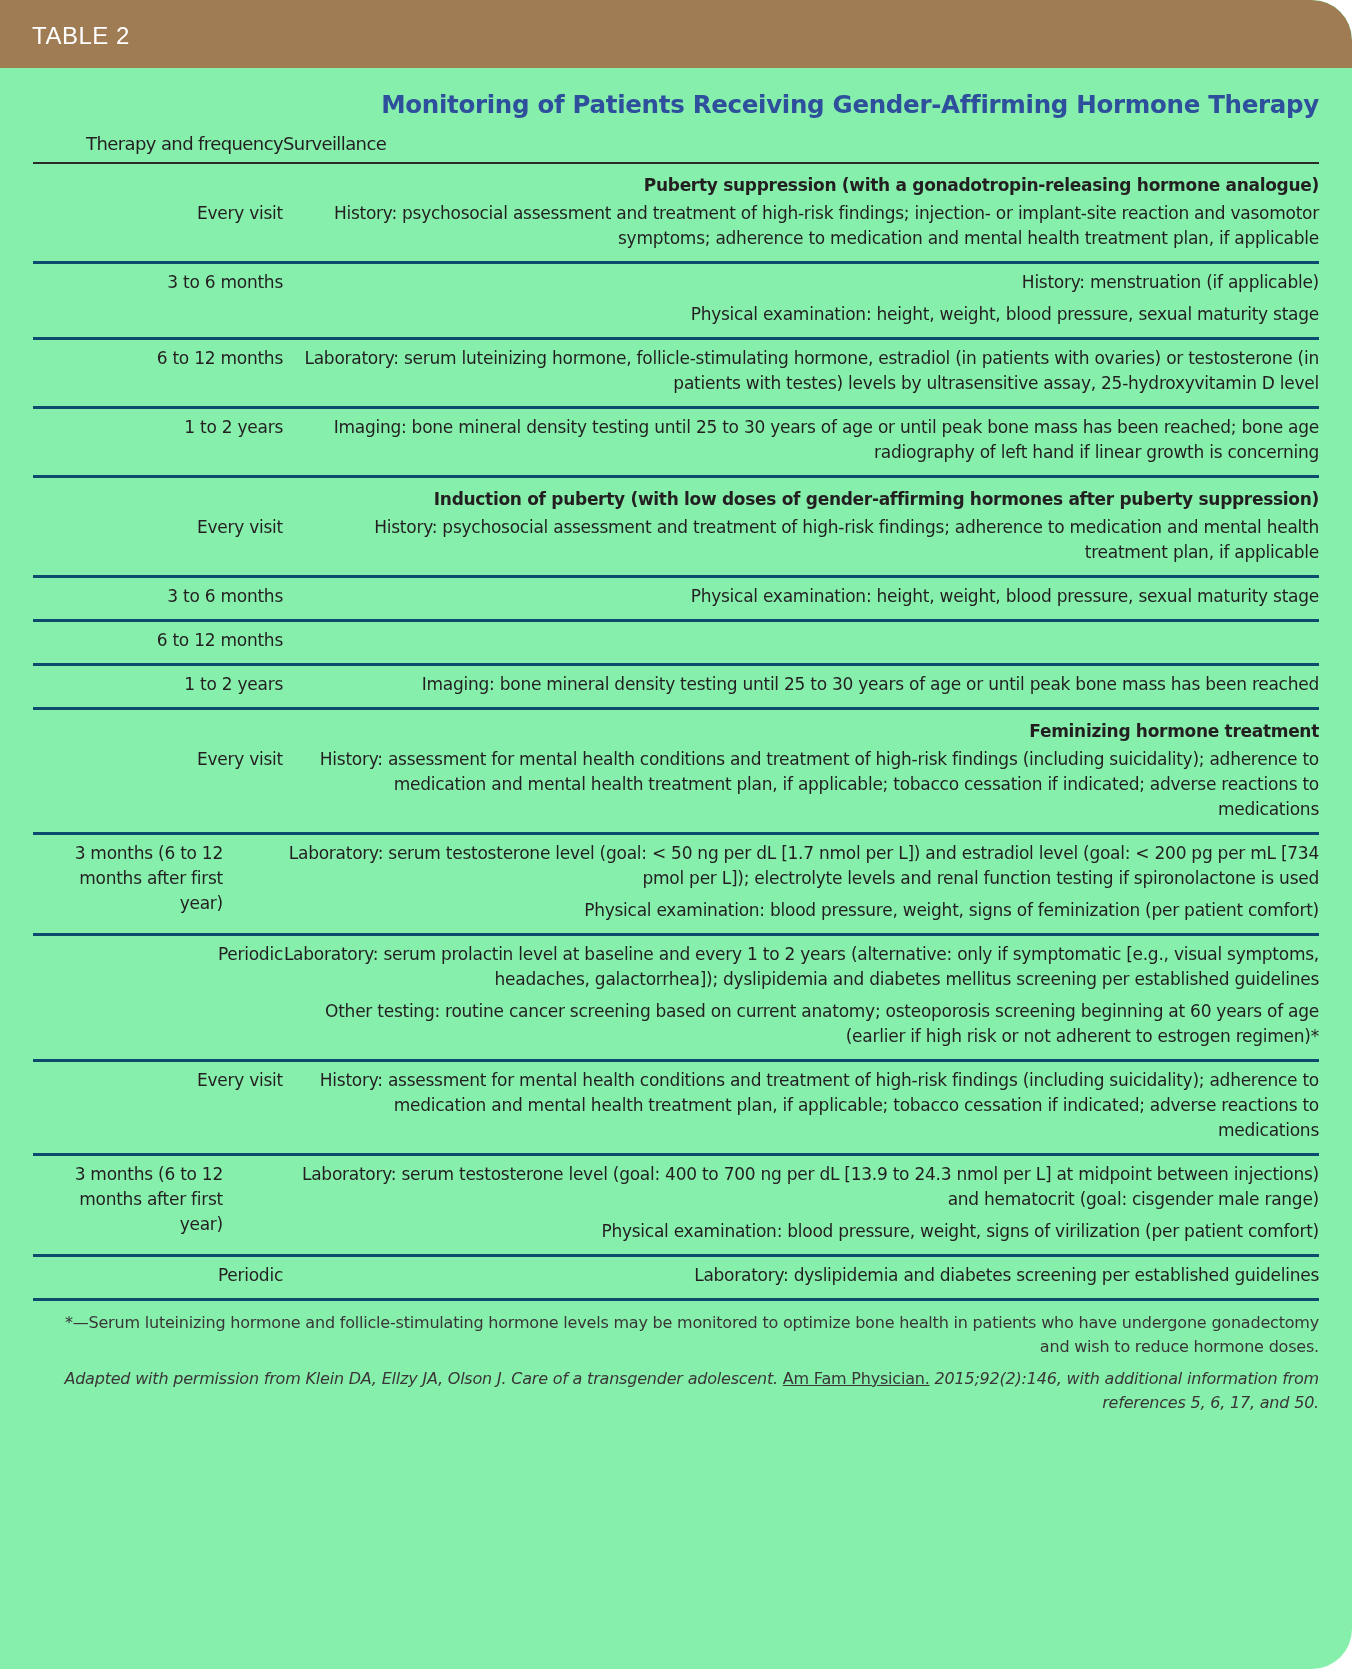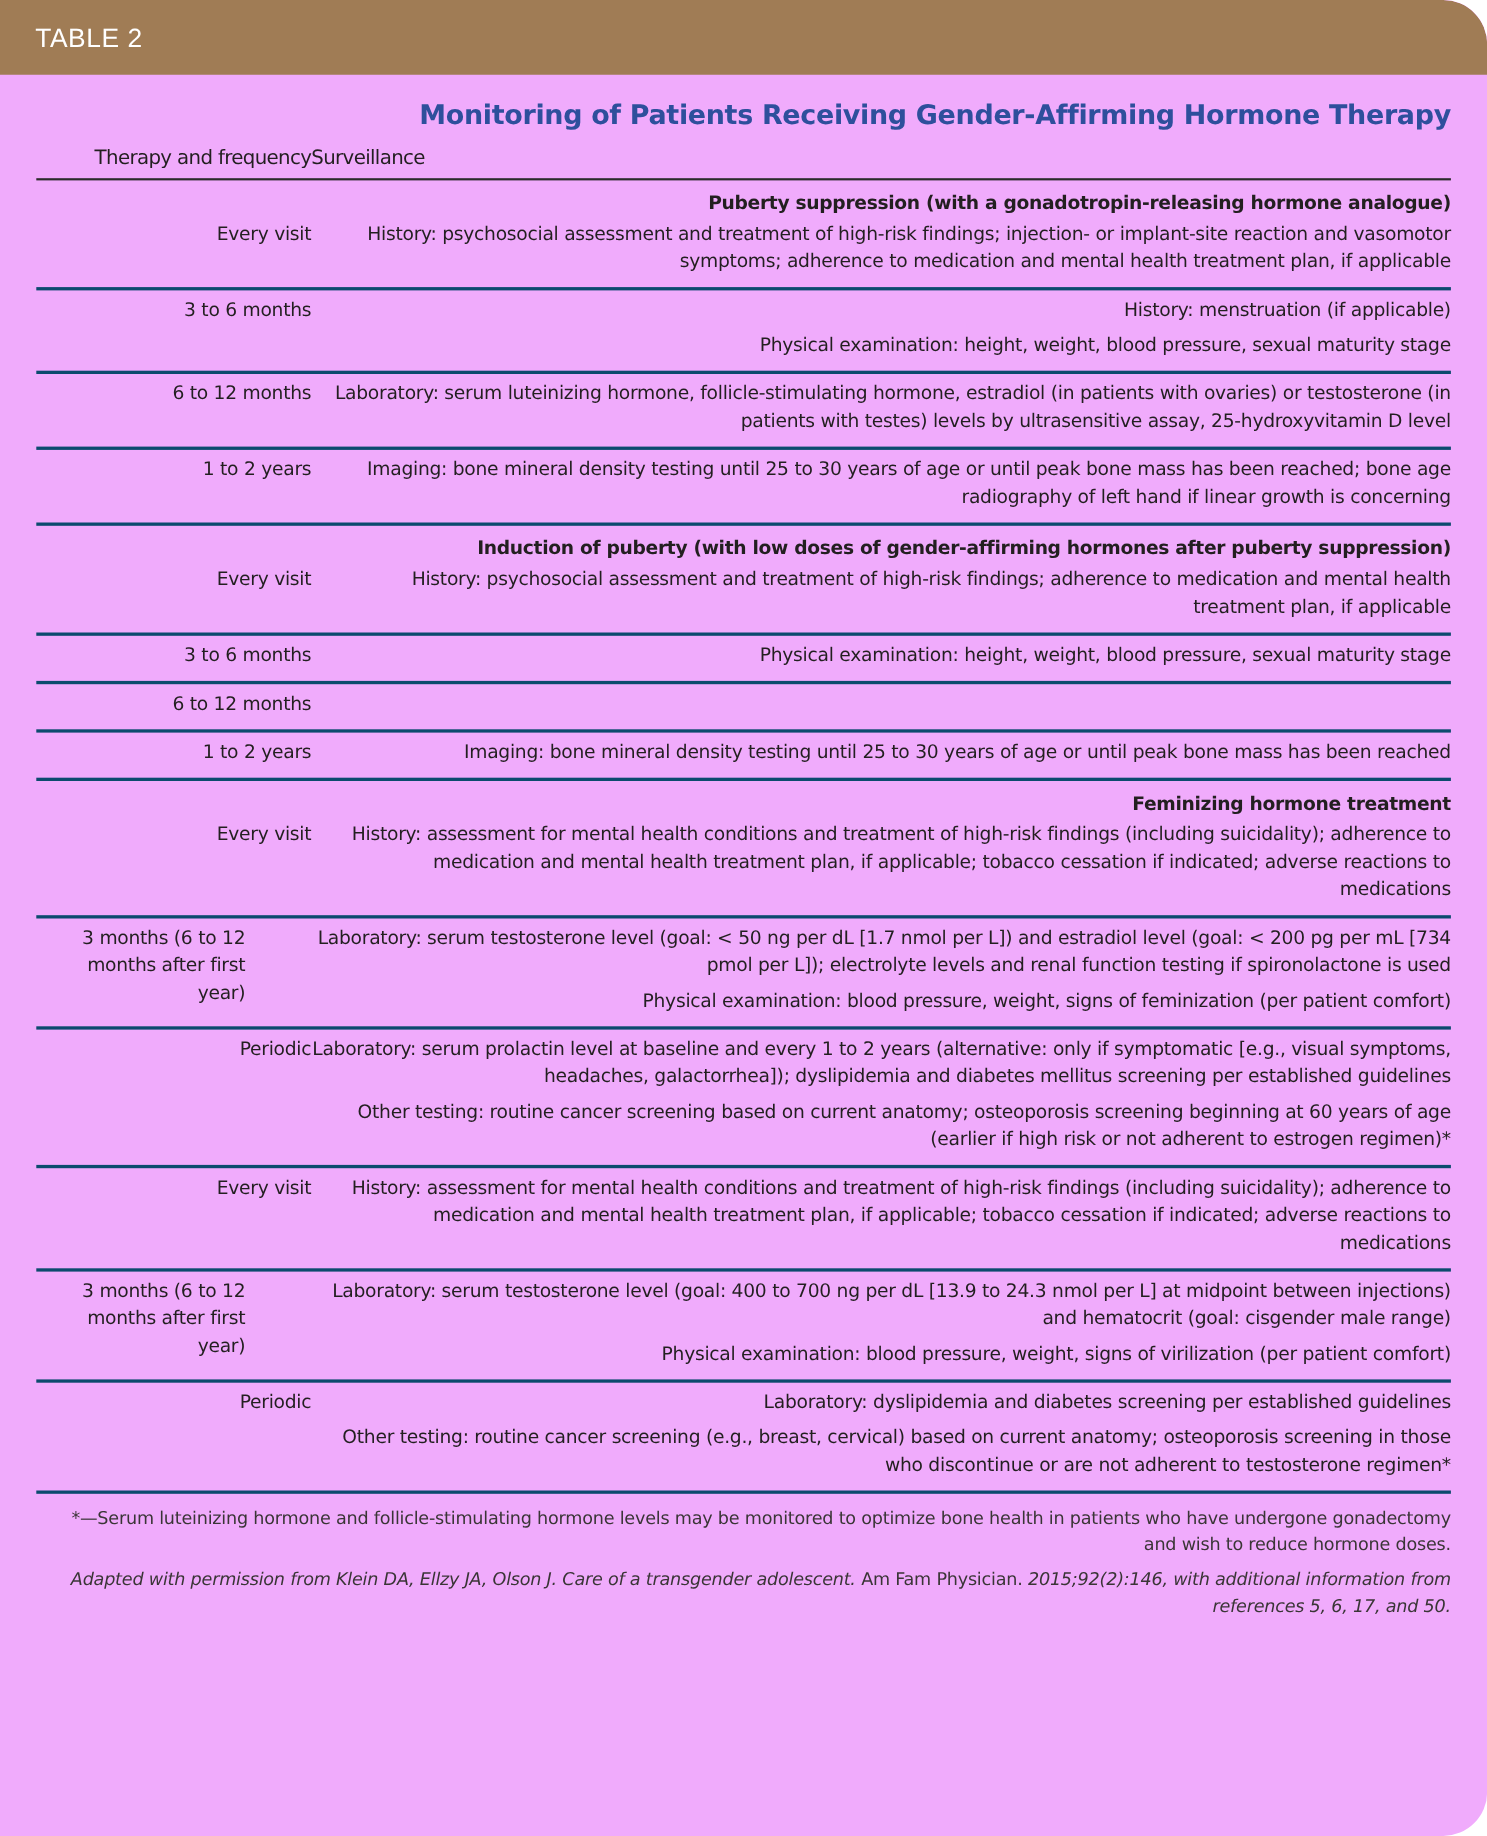--- a/index.html
+++ b/index.html
@@ -1,19 +1,19 @@
 <!DOCTYPE html>
 <html><head>
 <meta charset="utf-8">
 <style>
   html, body { margin: 0; padding: 0; background: #ffffff; }
   body { width: 1352px; height: 1669px; position: relative; overflow: hidden; }
   .card {
     position: absolute; left: 0; top: 0; width: 1352px; height: 1669px;
-    background: #f0abfc; border-radius: 0 40px 40px 0; overflow: hidden;
+    background: #86efac; border-radius: 0 40px 40px 0; overflow: hidden;
   }
   .header-band {
     height: 68px; background: #a07c55; border-radius: 0 40px 0 0;
     display: flex; align-items: center; padding-left: 32px;
   }
   .table-label {
     color: #ffffff; font-family: "Liberation Sans", sans-serif; font-size: 24px;
     letter-spacing: 0.5px; font-weight: normal; padding-top: 4px;
   }
   .content { padding: 10px 33px 0 33px; text-align: right; }
@@ -44,21 +44,21 @@
   .entry:last-child { margin-bottom: 0; margin-left: 20px; }
   .entry.sub { padding-left: 17px; }
   .footnote {
     font-family: "DejaVu Sans", sans-serif; font-size: 16px; color: #3a3536;
     line-height: 24px; margin-top: 10px; letter-spacing: -0.2px;
   }
   .source {
     font-family: "DejaVu Sans", sans-serif; font-size: 16px; color: #3a3536;
     line-height: 24px; margin-top: 8px; font-style: italic; letter-spacing: -0.2px;
   }
-  .source .roman { font-style: normal; }
+  .source .roman { font-style: normal; text-decoration: underline; }
 </style>
 </head>
 <body>
 
 <div class="card">
   <div class="header-band">
     <span class="table-label">TABLE 2</span>
   </div>
   <div class="content">
     <div class="title">Monitoring of Patients Receiving Gender-Affirming Hormone Therapy</div>
@@ -156,21 +156,20 @@
         <div class="freq" style="padding-right:60px;box-sizing:border-box;">3 months (6 to 12 months after first year)</div>
         <div class="surv">
           <div class="entry">Laboratory: serum testosterone level (goal: 400 to 700 ng per dL [13.9 to 24.3 nmol per L] at midpoint between injections) and hematocrit (goal: cisgender male range)</div>
           <div class="entry">Physical examination: blood pressure, weight, signs of virilization (per patient comfort)</div>
         </div>
       </div>
       <div class="row">
         <div class="freq">Periodic</div>
         <div class="surv">
           <div class="entry">Laboratory: dyslipidemia and diabetes screening per established guidelines</div>
-          <div class="entry">Other testing: routine cancer screening (e.g., breast, cervical) based on current anatomy; osteoporosis screening in those who discontinue or are not adherent to testosterone regimen*</div>
         </div>
       </div>
     </div>
 
     <div class="footnote">*—Serum luteinizing hormone and follicle-stimulating hormone levels may be monitored to optimize bone health in patients who have undergone gonadectomy and wish to reduce hormone doses.</div>
     <div class="source">
       <span>Adapted with permission from Klein DA, Ellzy JA, Olson J. Care of a transgender adolescent. </span><span class="roman">Am Fam Physician.</span><span> 2015;92(2):146, with additional information from references 5, 6, 17, and 50.</span>
     </div>
   </div>
 </div>

